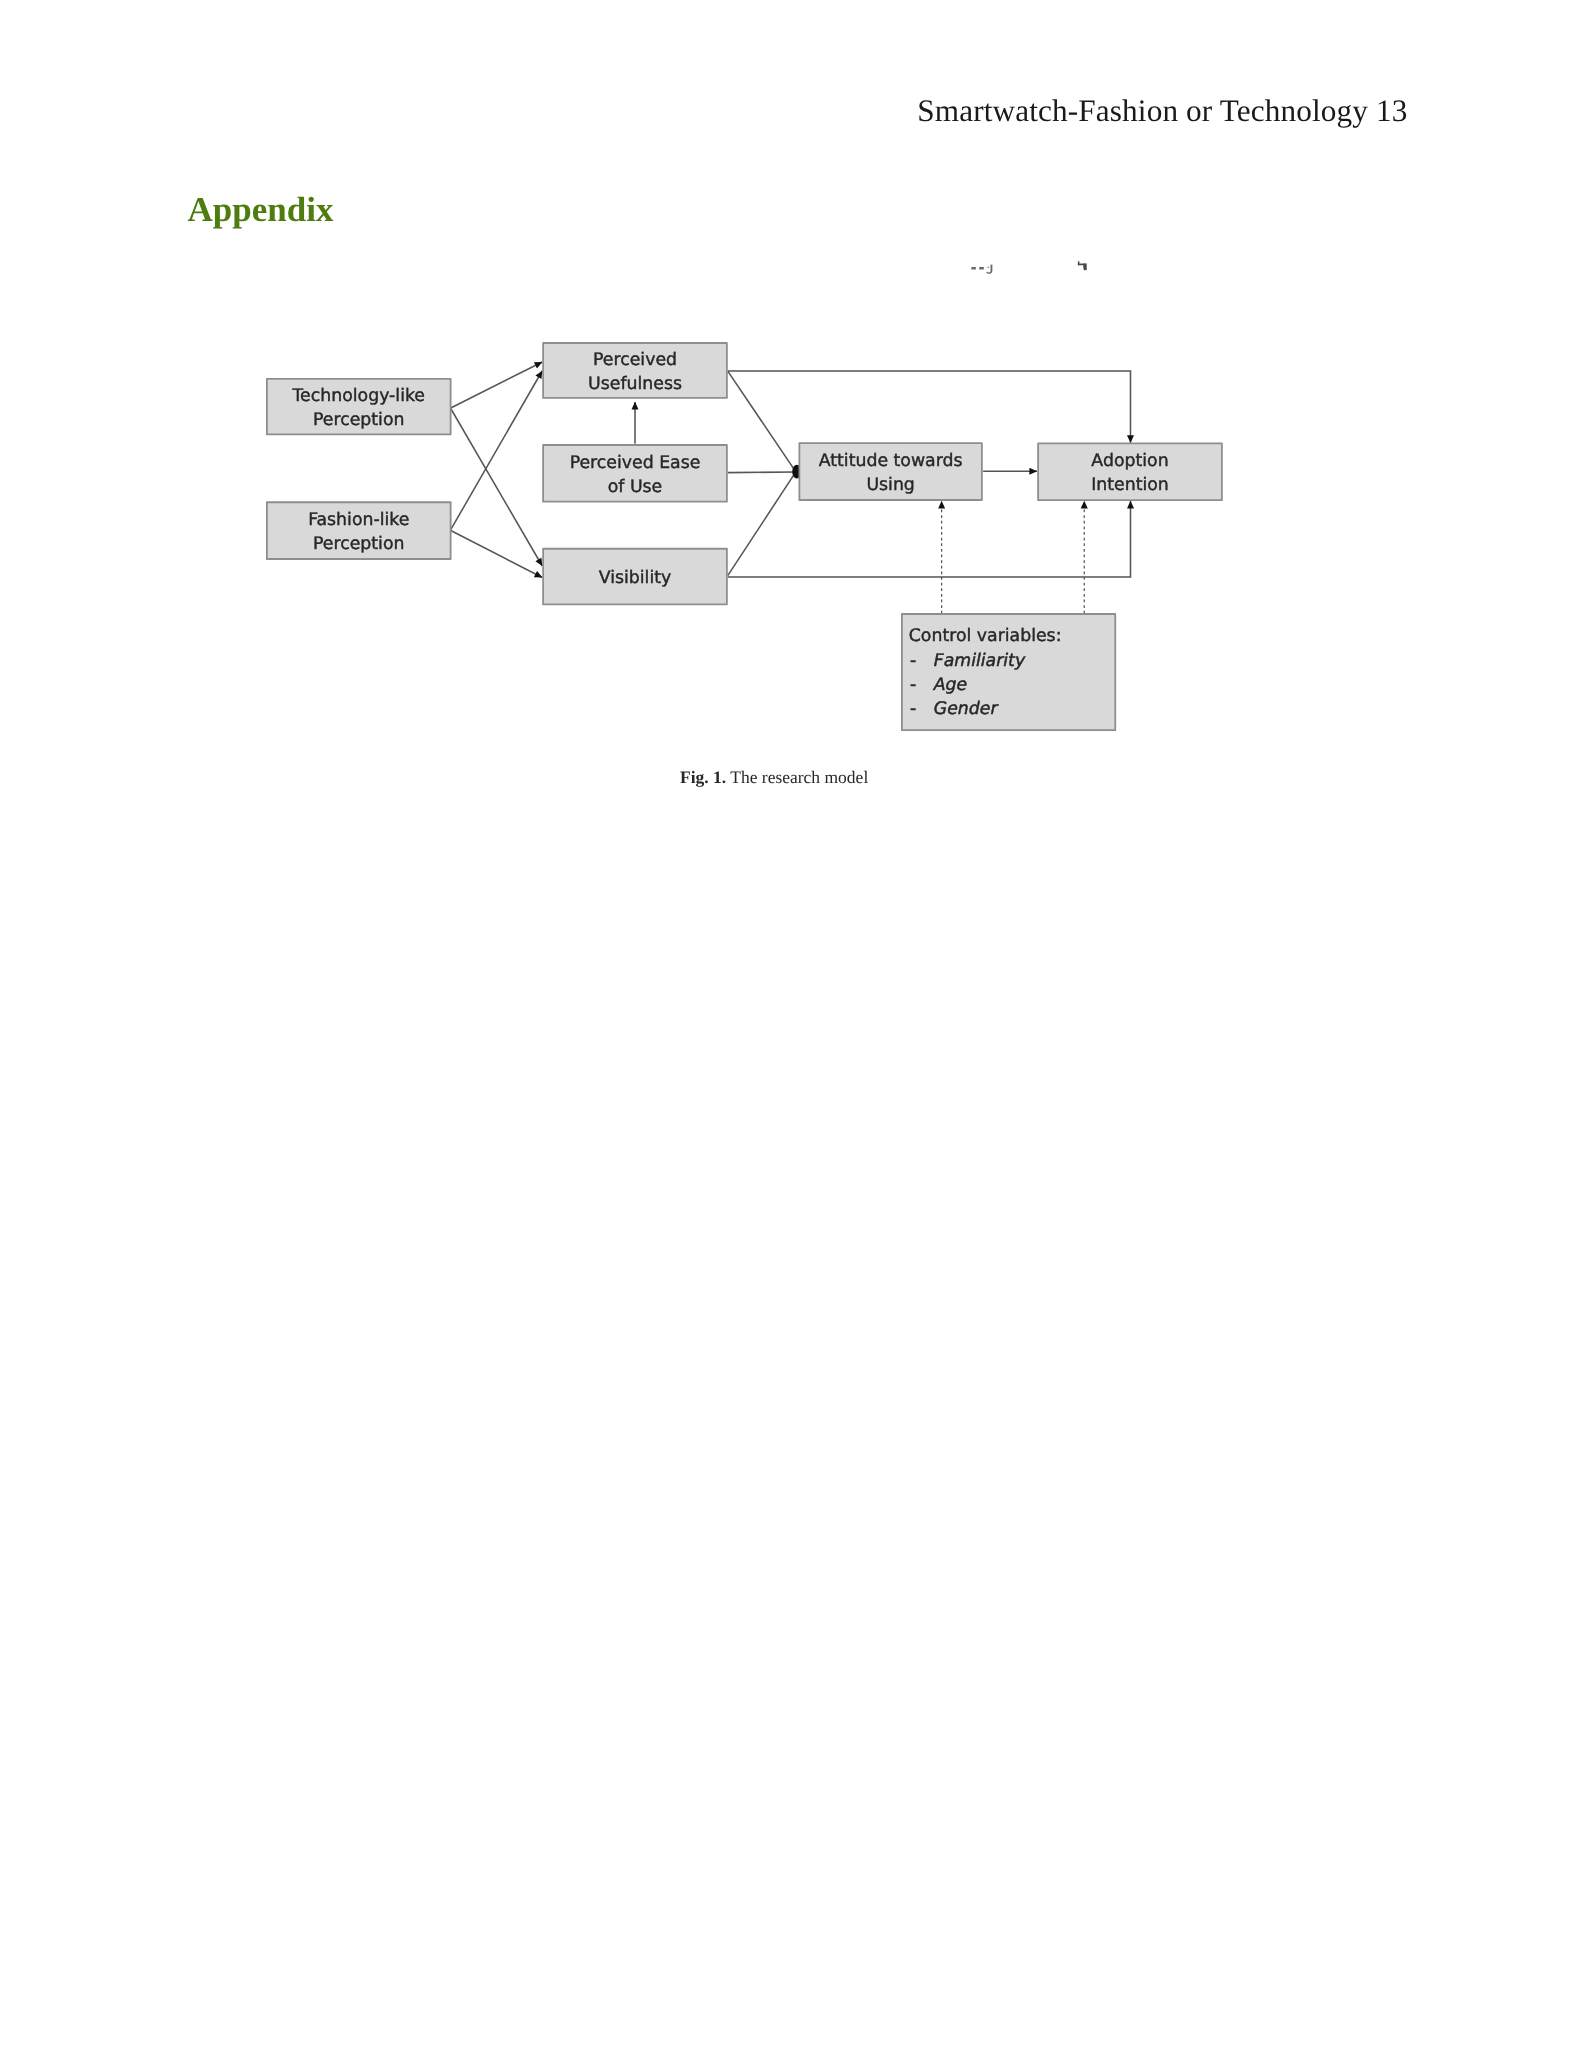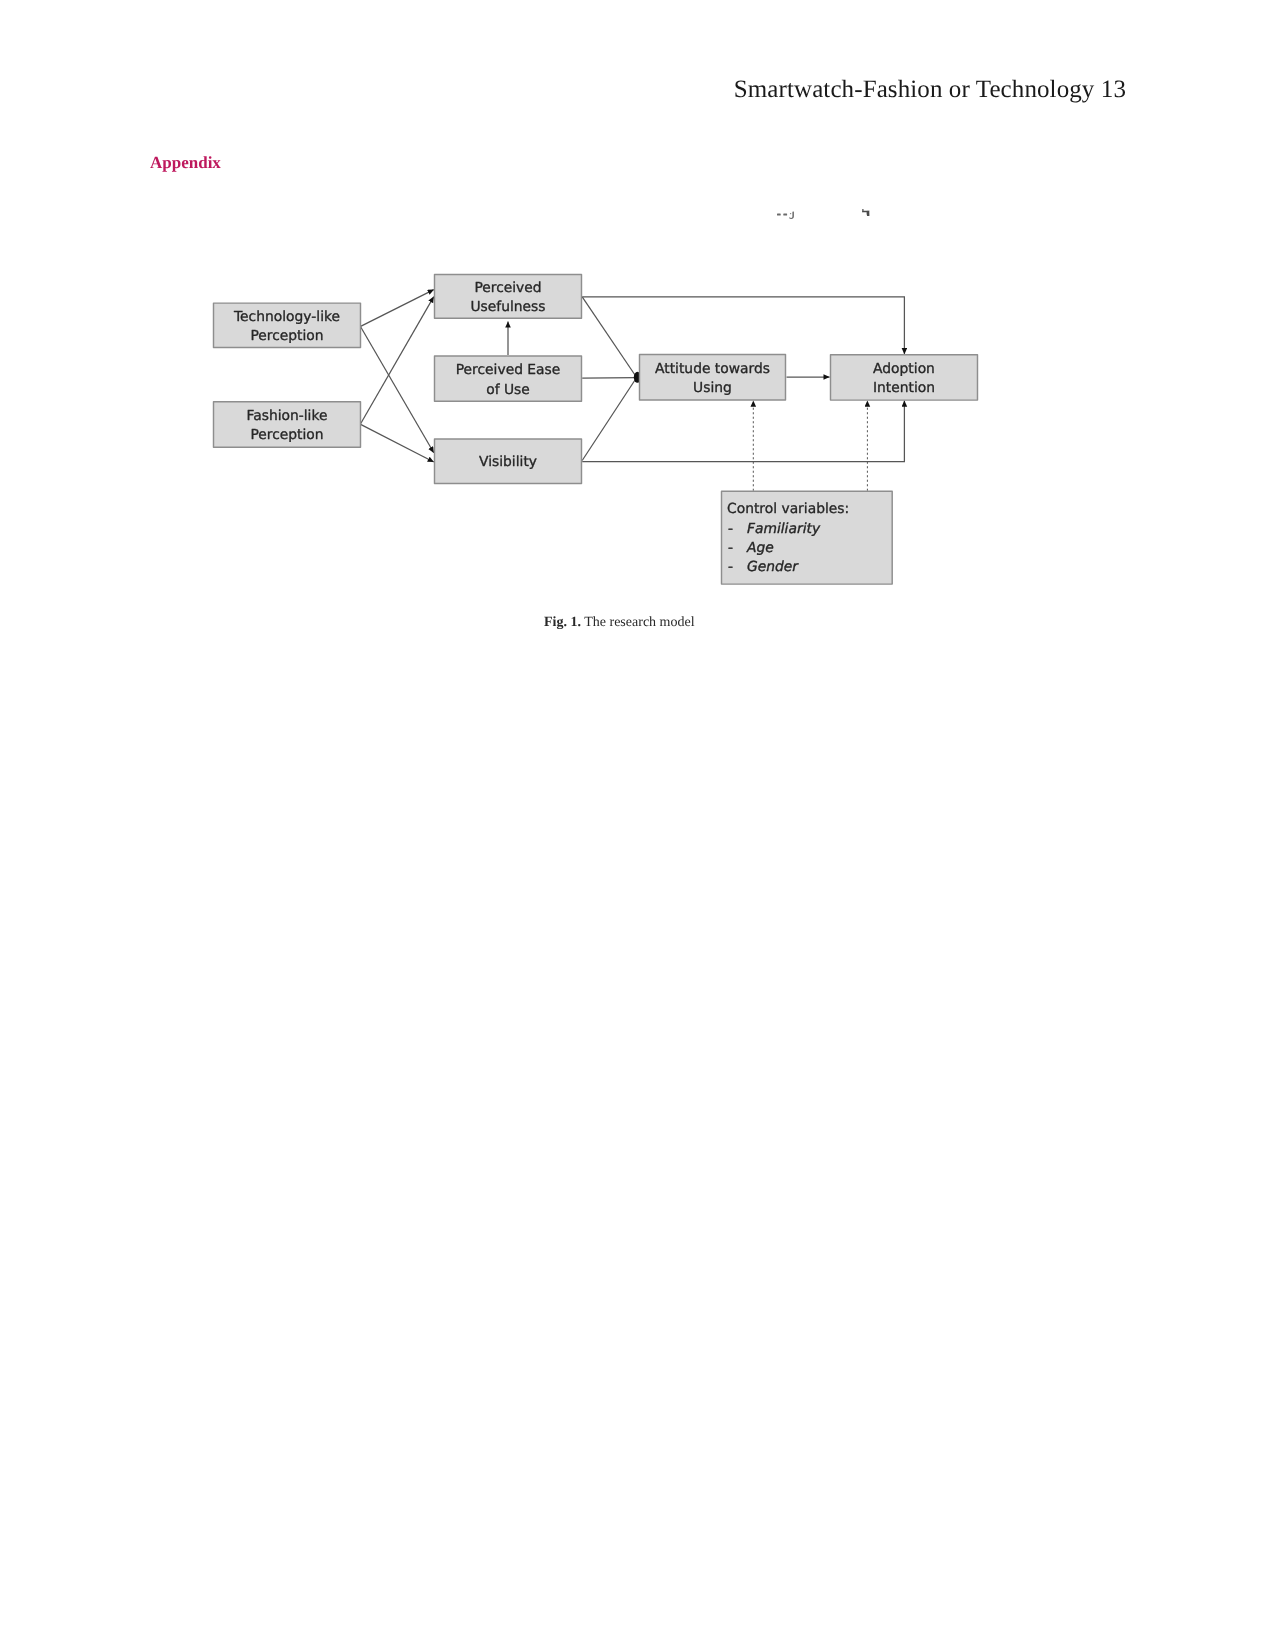--- a/index.html
+++ b/index.html
@@ -4,21 +4,21 @@
 <title>Appendix</title>
 <style>
   html,body{margin:0;padding:0;}
   body{width:1275px;height:1650px;background:#ffffff;overflow:hidden;
        font-family:"Liberation Serif",serif;-webkit-font-smoothing:antialiased;text-rendering:geometricPrecision;}
   .page{position:relative;width:1029px;height:1650px;transform:translateZ(0);}
   #running-head{position:absolute;left:0;top:75.5px;width:1126px;text-align:right;
        font-family:"Liberation Serif",serif;font-size:25px;color:#1a1a1a;letter-spacing:0.1px;
        filter:blur(0.3px);}
   #appendix-heading{position:absolute;left:150px;top:152.5px;
-       font-family:"Liberation Serif",serif;font-weight:bold;font-size:17px;color:#be185d;
+       font-family:"Liberation Serif",serif;font-weight:bold;font-size:28px;color:#4d7c0f;
        filter:blur(0.28px);}
   #figure-wrap{position:absolute;left:0;top:190px;width:1275px;height:470px;filter:blur(0.55px);}
   #scan-artifacts{position:absolute;left:750px;top:195px;filter:blur(0.45px);}
   #fig-caption{position:absolute;left:544px;top:614.5px;font-family:"Liberation Serif",serif;
        font-size:14px;color:#282828;filter:blur(0.33px);}
   #fig-caption b{font-weight:bold;}
 </style>
 </head>
 <body>
 

